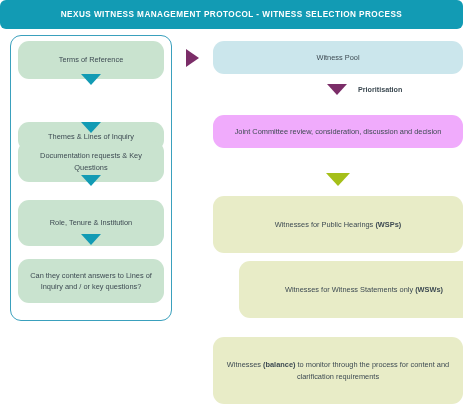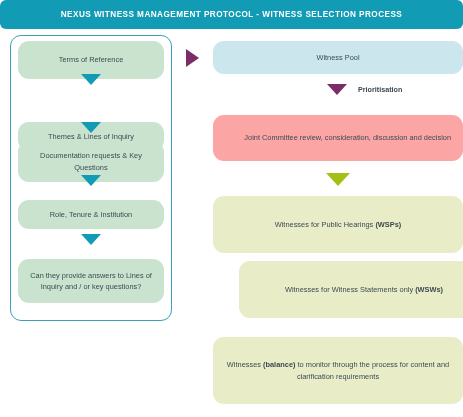--- a/index.html
+++ b/index.html
@@ -65,21 +65,21 @@
   }
   .proc-box span {
     font-size: 7.4px;
     line-height: 1.55;
     color: #3d4a52;
   }
 
   .pb1 { top: 41px;  height: 38px; }
   .pb2 { top: 89px;  height: 29px; margin-top: 33px; }
   .pb3 { top: 141px; height: 41px; }
-  .pb4 { top: 200px; height: 29px; }
+  .pb4 { top: 200px; height: 46px; }
   .pb5 { top: 259px; height: 44px; }
 
   
   .tri-down {
     position: absolute;
     width: 0;
     height: 0;
     border-left: 10px solid transparent;
     border-right: 10px solid transparent;
   }
@@ -117,21 +117,21 @@
     padding: 2px 12px;
   }
   .out-box span {
     font-size: 7.4px;
     line-height: 1.6;
     color: #3d4a52;
   }
   .out-box b { font-weight: bold; }
 
   .ob-pool      { top: 41px;  height: 33px; background: #cbe6ec; }
-  .ob-committee { top: 115px; height: 46px; background: #fca5a5; justify-content: flex-end; }
+  .ob-committee { top: 115px; height: 33px; background: #f0abfc; }
   .ob-wsp       { top: 196px; height: 57px; background: #e8ecc7; }
   .ob-wsw       { top: 261px; height: 57px; background: #e8ecc7; margin-left: 26px; }
   .ob-balance   { top: 337px; height: 67px; background: #e8ecc7; }
 
   .ra-prior { left: 327px; top: 84px; }
   .ra-olive { left: 326px; top: 173px; }
 
   .prior-label {
     position: absolute;
     left: 358px;
@@ -166,21 +166,21 @@
   <span>Documentation requests &amp; Key Questions</span>
 </div>
 <div class="tri-down tri-teal la3"></div>
 
 <div class="proc-box pb4">
   <span>Role, Tenure &amp; Institution</span>
 </div>
 <div class="tri-down tri-teal la4"></div>
 
 <div class="proc-box pb5">
-  <span>Can they provide answers to Lines of Inquiry and / or key questions?</span>
+  <span>Can they content answers to Lines of Inquiry and / or key questions?</span>
 </div>
 
 <div class="tri-right"></div>
 
 <div class="out-box ob-pool">
   <span>Witness Pool</span>
 </div>
 
 <div class="tri-down tri-purple ra-prior"></div>
 <div class="prior-label">Prioritisation</div>

